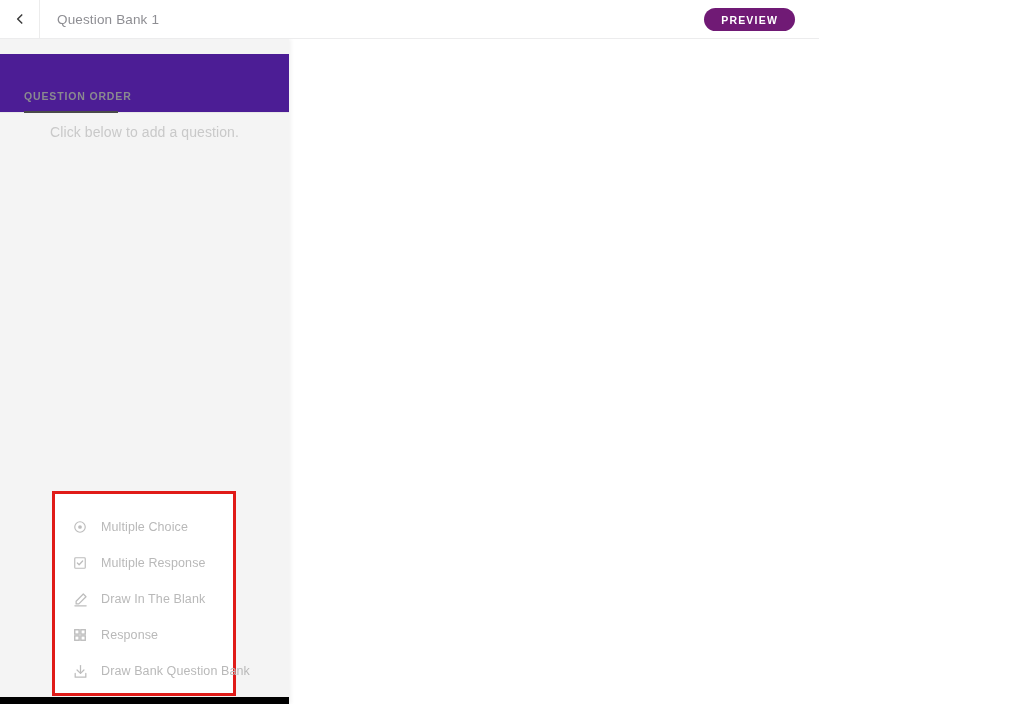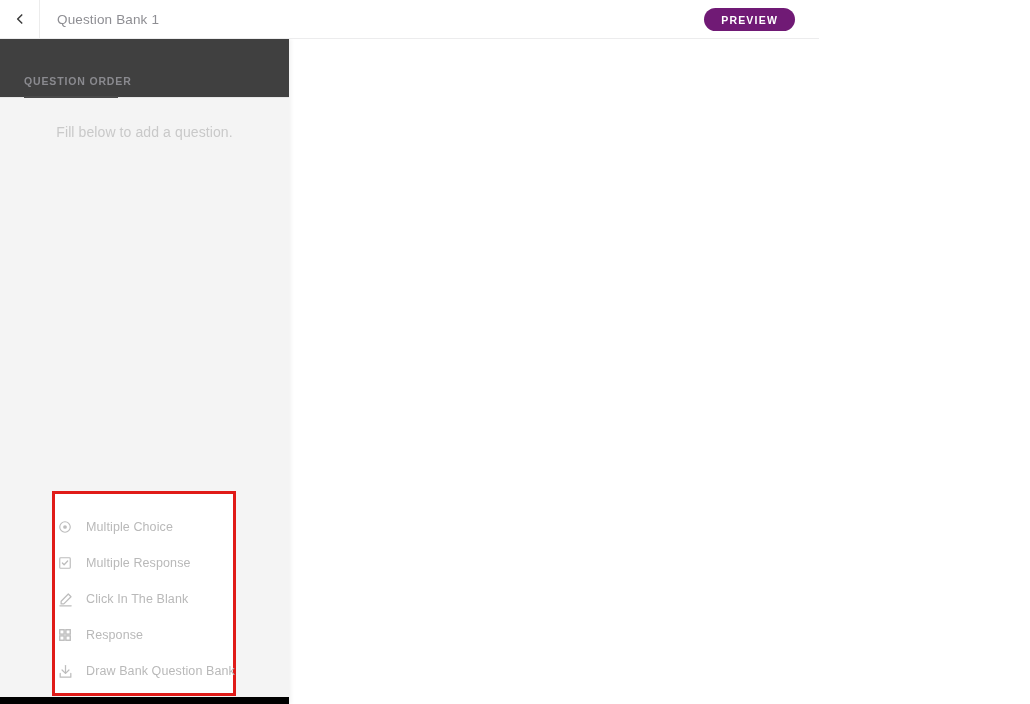--- a/index.html
+++ b/index.html
@@ -73,24 +73,24 @@
     position: absolute;
     top: 39px; left: 0;
     width: 289px;
     height: 665px;
     background: #f4f4f4;
     box-shadow: 2px 0 4px rgba(0,0,0,0.055);
     z-index: 20;
   }
   .sidebar-tabs {
     position: absolute;
-    top: 0; left: 0;
+    top: 15px; left: 0;
     width: 289px;
     height: 59px;
-    background: #404040;
+    background: #4c1d95;
     border-bottom: 1px solid #e7e7e7;
     box-sizing: border-box;
   }
   .tab-label {
     position: absolute;
     left: 24px;
     top: 36px;
     font-size: 10.5px;
     font-weight: 700;
     letter-spacing: 0.85px;
@@ -133,21 +133,21 @@
     position: absolute;
     top: 0; left: 0;
     right: 0; bottom: 0;
     padding-top: 15px;
     box-sizing: border-box;
   }
   .menu-item {
     height: 36px;
     display: flex;
     align-items: center;
-    padding-left: 1px;
+    padding-left: 16px;
     box-sizing: border-box;
     cursor: pointer;
   }
   .menu-icon {
     width: 18px;
     height: 18px;
     display: flex;
     align-items: center;
     justify-content: center;
     flex: 0 0 18px;
@@ -207,21 +207,21 @@
 
 <div class="main-content"></div>
 
 <div class="sidebar">
 
   <div class="sidebar-tabs">
     <div class="tab-label">QUESTION ORDER</div>
     <div class="tab-underline"></div>
   </div>
 
-  <div class="empty-hint">Fill below to add a question.</div>
+  <div class="empty-hint">Click below to add a question.</div>
 
   <div class="menu-highlight">
     <div class="menu-list">
 
       <div class="menu-item">
         <span class="menu-icon">
           <svg width="14" height="14" viewBox="0 0 24 24" fill="none" stroke="#bdbdbd" stroke-width="2">
             <circle cx="12" cy="12" r="9"></circle>
             <circle cx="12" cy="12" r="3.2" fill="#bdbdbd" stroke="none"></circle>
           </svg>
@@ -239,21 +239,21 @@
         <span class="menu-text">Multiple Response</span>
       </div>
 
       <div class="menu-item">
         <span class="menu-icon">
           <svg width="15" height="15" viewBox="0 0 24 24" fill="none" stroke="#bdbdbd" stroke-width="2" stroke-linecap="round" stroke-linejoin="round">
             <path d="M16.5 3.2 L20.8 7.5 L9.3 19 L5 19 L5 14.7 Z"></path>
             <line x1="3" y1="22" x2="21" y2="22"></line>
           </svg>
         </span>
-        <span class="menu-text">Click In The Blank</span>
+        <span class="menu-text">Draw In The Blank</span>
       </div>
 
       <div class="menu-item">
         <span class="menu-icon">
           <svg width="14" height="14" viewBox="0 0 24 24" fill="none" stroke="#bdbdbd" stroke-width="2.4">
             <rect x="3" y="3" width="7.5" height="7.5"></rect>
             <rect x="13.5" y="3" width="7.5" height="7.5"></rect>
             <rect x="3" y="13.5" width="7.5" height="7.5"></rect>
             <rect x="13.5" y="13.5" width="7.5" height="7.5"></rect>
           </svg>

